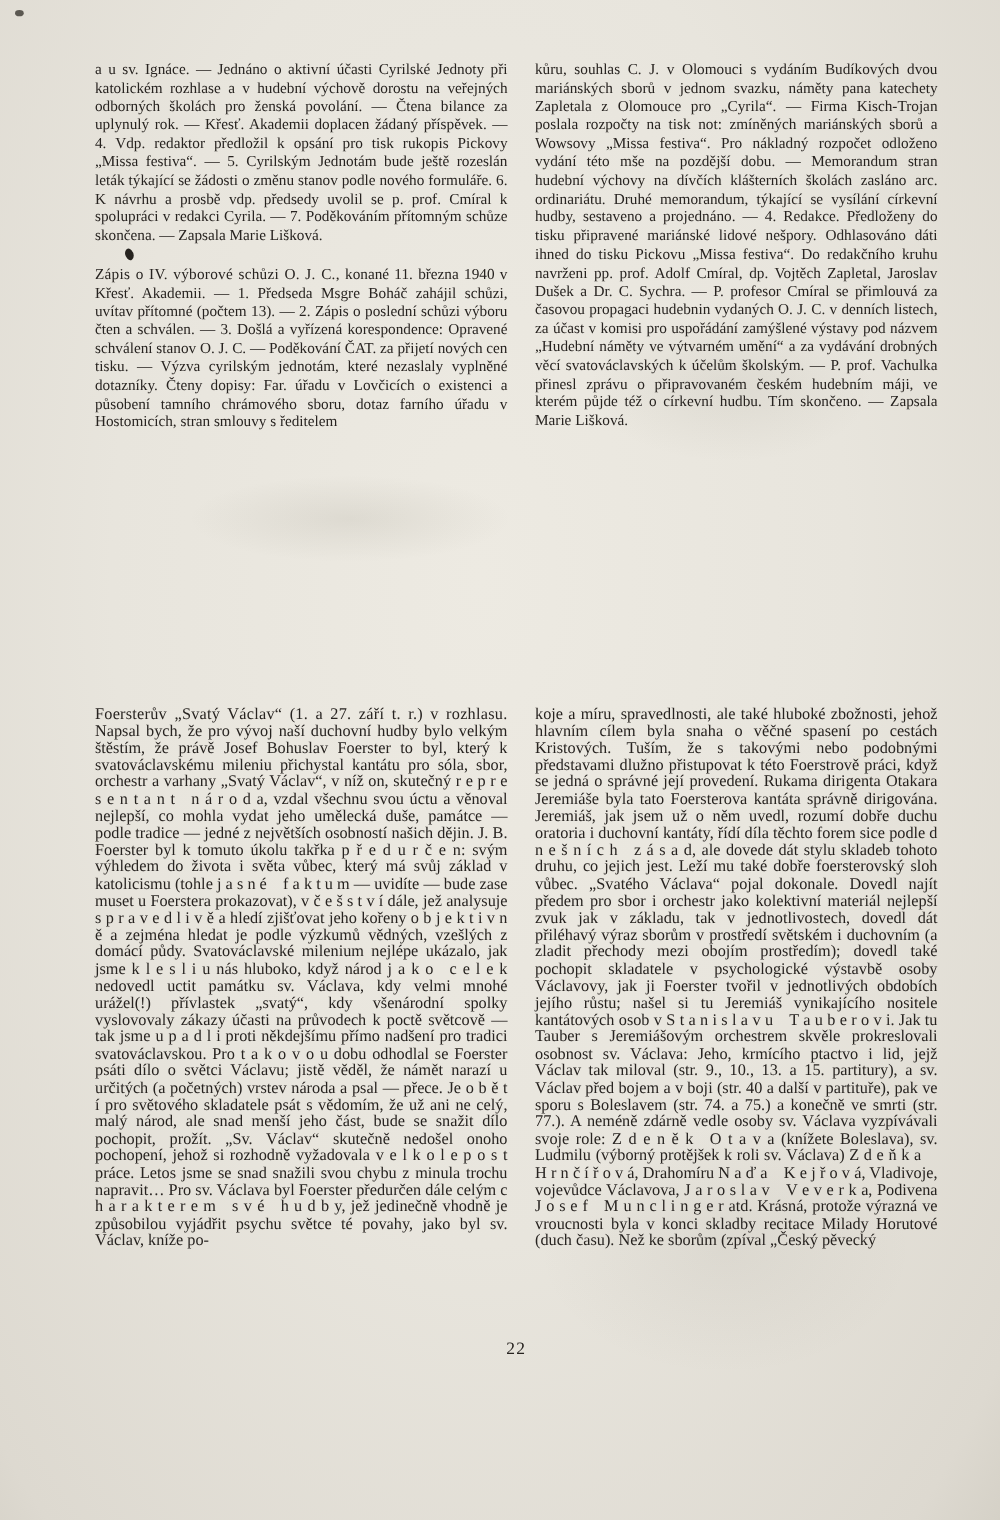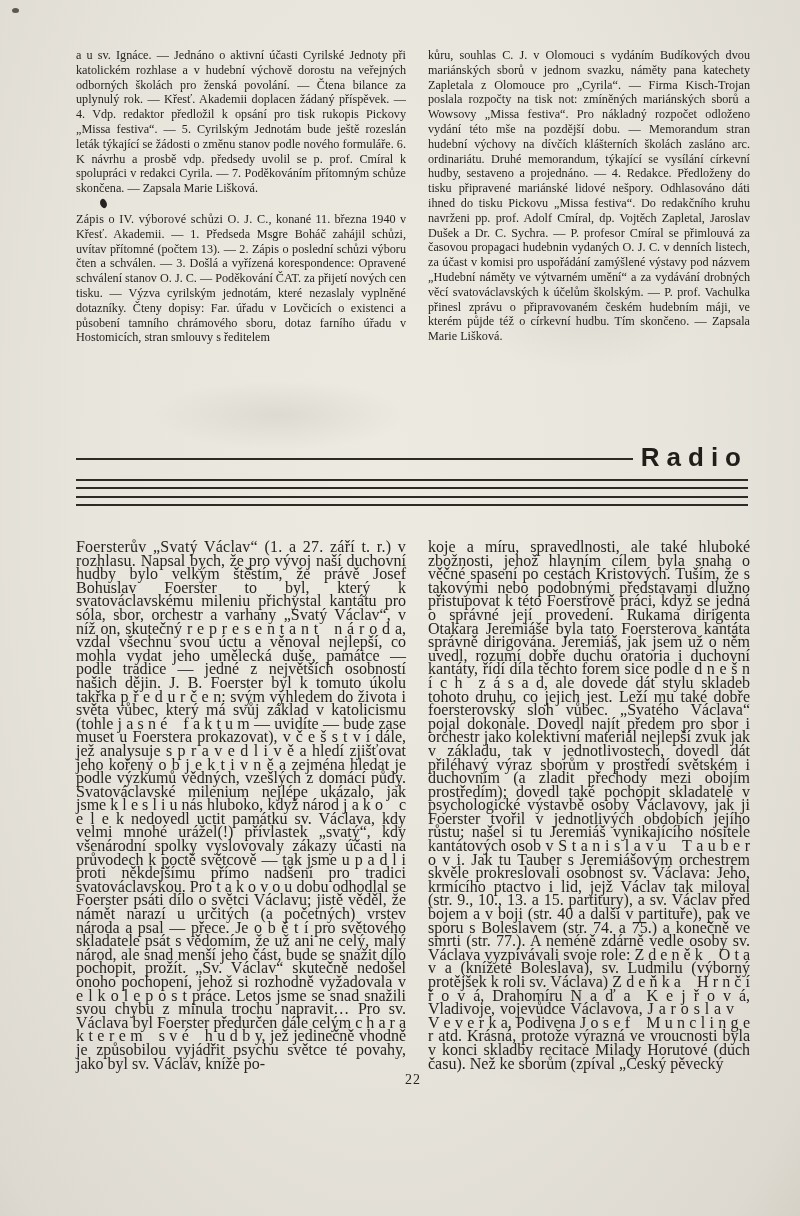--- a/index.html
+++ b/index.html
@@ -17,21 +17,21 @@
   .a2{left:470px;top:250px;width:230px;height:120px;background:radial-gradient(ellipse,rgba(120,115,100,.10),rgba(120,115,100,0) 70%);}
   .a3{left:430px;top:900px;width:300px;height:200px;background:radial-gradient(ellipse,rgba(110,105,95,.08),rgba(110,105,95,0) 70%);}
 
   .cols{position:absolute;left:76px;width:674px;display:flex;gap:22px;}
   .top-section{top:48px;}
   .bottom-section{top:540px;}
   .col-l{width:330px;}
   .col-r{width:322px;}
   .txt{text-align:justify;}
   .top-txt{font-size:12.2px;line-height:14.8px;}
-  .bot-txt{font-size:16px;line-height:13.6px;}
+  .bot-txt{font-size:13px;line-height:13.6px;margin-top:24px;}
   p{margin:0;}
   b{font-weight:normal;letter-spacing:.2px;}
 
   .ornament-row{height:16px;padding-left:24px;display:flex;align-items:center;}
   .leaf{display:inline-block;width:7px;height:9px;background:#26231f;border-radius:65% 35% 65% 35%;transform:rotate(-42deg);}
 
   .radio{position:absolute;left:76px;top:446px;width:672px;}
   .radio-title-row{display:flex;align-items:center;}
   .radio-line{flex:1;height:2px;background:#2e2a25;}
   .radio-label{
@@ -63,32 +63,20 @@
       </div>
       <p>
         <b>Zápis o IV. výborové schůzi O. J. C.,</b><span> konané 11. března 1940 v Křesť. Akademii. — 1. Předseda Msgre Boháč zahájil schůzi, uvítav přítomné (počtem 13). — 2. Zápis o poslední schůzi výboru čten a schválen. — 3. Došlá a vyřízená korespondence: Opravené schválení stanov O. J. C. — Poděkování ČAT. za přijetí nových cen tisku. — Výzva cyrilským jednotám, které nezaslaly vyplněné dotazníky. Čteny dopisy: Far. úřadu v Lovčicích o existenci a působení tamního chrámového sboru, dotaz farního úřadu v Hostomicích, stran smlouvy s ředitelem</span>
       </p>
     </div>
     <div class="col-r txt top-txt">
       <p>kůru, souhlas C. J. v Olomouci s vydáním Budíkových dvou mariánských sborů v jednom svazku, náměty pana katechety Zapletala z Olomouce pro „Cyrila“. — Firma Kisch-Trojan poslala rozpočty na tisk not: zmíněných mariánských sborů a Wowsovy „Missa festiva“. Pro nákladný rozpočet odloženo vydání této mše na pozdější dobu. — Memorandum stran hudební výchovy na dívčích klášterních školách zasláno arc. ordinariátu. Druhé memorandum, týkající se vysílání církevní hudby, sestaveno a projednáno. — 4. Redakce. Předloženy do tisku připravené mariánské lidové nešpory. Odhlasováno dáti ihned do tisku Pickovu „Missa festiva“. Do redakčního kruhu navrženi pp. prof. Adolf Cmíral, dp. Vojtěch Zapletal, Jaroslav Dušek a Dr. C. Sychra. — P. profesor Cmíral se přimlouvá za časovou propagaci hudebnin vydaných O. J. C. v denních listech, za účast v komisi pro uspořádání zamýšlené výstavy pod názvem „Hudební náměty ve výtvarném umění“ a za vydávání drobných věcí svatováclavských k účelům školským. — P. prof. Vachulka přinesl zprávu o připravovaném českém hudebním máji, ve kterém půjde též o církevní hudbu. Tím skončeno. — Zapsala Marie Lišková.</p>
     </div>
   </div>
 
-  <div class="radio">
-    <div class="radio-title-row">
-      <div class="radio-line"></div>
-      <span class="radio-label">Radio</span>
-    </div>
-    <div class="rules">
-      <div class="rule"></div>
-      <div class="rule"></div>
-      <div class="rule"></div>
-      <div class="rule"></div>
-    </div>
-  </div>
 
   <div class="cols bottom-section">
     <div class="col-l txt bot-txt">
       <p>
         <b>Foersterův „Svatý Václav“ (1. a 27. září t. r.) v rozhlasu.</b><span> Napsal bych, že pro vývoj naší duchovní hudby bylo velkým štěstím, že právě Josef Bohuslav Foerster to byl, který k svatováclavskému mileniu přichystal kantátu pro sóla, sbor, orchestr a varhany „Svatý Václav“, v níž on, skutečný r e p r e s e n t a n t n á r o d a, vzdal všechnu svou úctu a věnoval nejlepší, co mohla vydat jeho umělecká duše, památce — podle tradice — jedné z největších osobností našich dějin. J. B. Foerster byl k tomuto úkolu takřka p ř e d u r č e n: svým výhledem do života i světa vůbec, který má svůj základ v katolicismu (tohle j a s n é f a k t u m — uvidíte — bude zase muset u Foerstera prokazovat), v č e š s t v í dále, jež analysuje s p r a v e d l i v ě a hledí zjišťovat jeho kořeny o b j e k t i v n ě a zejména hledat je podle výzkumů vědných, vzešlých z domácí půdy. Svatováclavské milenium nejlépe ukázalo, jak jsme k l e s l i u nás hluboko, když národ j a k o c e l e k nedovedl uctit památku sv. Václava, kdy velmi mnohé urážel(!) přívlastek „svatý“, kdy všenárodní spolky vyslovovaly zákazy účasti na průvodech k poctě světcově — tak jsme u p a d l i proti někdejšímu přímo nadšení pro tradici svatováclavskou. Pro t a k o v o u dobu odhodlal se Foerster psáti dílo o světci Václavu; jistě věděl, že námět narazí u určitých (a početných) vrstev národa a psal — přece. Je o b ě t í pro světového skladatele psát s vědomím, že už ani ne celý, malý národ, ale snad menší jeho část, bude se snažit dílo pochopit, prožít. „Sv. Václav“ skutečně nedošel onoho pochopení, jehož si rozhodně vyžadovala v e l k o l e p o s t práce. Letos jsme se snad snažili svou chybu z minula trochu napravit… Pro sv. Václava byl Foerster předurčen dále celým c h a r a k t e r e m s v é h u d b y, jež jedinečně vhodně je způsobilou vyjádřit psychu světce té povahy, jako byl sv. Václav, kníže po-</span>
       </p>
     </div>
     <div class="col-r txt bot-txt">
       <p>koje a míru, spravedlnosti, ale také hluboké zbožnosti, jehož hlavním cílem byla snaha o věčné spasení po cestách Kristových. Tuším, že s takovými nebo podobnými představami dlužno přistupovat k této Foerstrově práci, když se jedná o správné její provedení. Rukama dirigenta Otakara Jeremiáše byla tato Foersterova kantáta správně dirigována. Jeremiáš, jak jsem už o něm uvedl, rozumí dobře duchu oratoria i duchovní kantáty, řídí díla těchto forem sice podle d n e š n í c h z á s a d, ale dovede dát stylu skladeb tohoto druhu, co jejich jest. Leží mu také dobře foersterovský sloh vůbec. „Svatého Václava“ pojal dokonale. Dovedl najít předem pro sbor i orchestr jako kolektivní materiál nejlepší zvuk jak v základu, tak v jednotlivostech, dovedl dát přiléhavý výraz sborům v prostředí světském i duchovním (a zladit přechody mezi obojím prostředím); dovedl také pochopit skladatele v psychologické výstavbě osoby Václavovy, jak ji Foerster tvořil v jednotlivých obdobích jejího růstu; našel si tu Jeremiáš vynikajícího nositele kantátových osob v S t a n i s l a v u T a u b e r o v i. Jak tu Tauber s Jeremiášovým orchestrem skvěle prokreslovali osobnost sv. Václava: Jeho, krmícího ptactvo i lid, jejž Václav tak miloval (str. 9., 10., 13. a 15. partitury), a sv. Václav před bojem a v boji (str. 40 a další v partituře), pak ve sporu s Boleslavem (str. 74. a 75.) a konečně ve smrti (str. 77.). A neméně zdárně vedle osoby sv. Václava vyzpívávali svoje role: Z d e n ě k O t a v a (knížete Boleslava), sv. Ludmilu (výborný protějšek k roli sv. Václava) Z d e ň k a H r n č í ř o v á, Drahomíru N a ď a K e j ř o v á, Vladivoje, vojevůdce Václavova, J a r o s l a v V e v e r k a, Podivena J o s e f M u n c l i n g e r atd. Krásná, protože výrazná ve vroucnosti byla v konci skladby recitace Milady Horutové (duch času). Než ke sborům (zpíval „Český pěvecký</p>
     </div>

